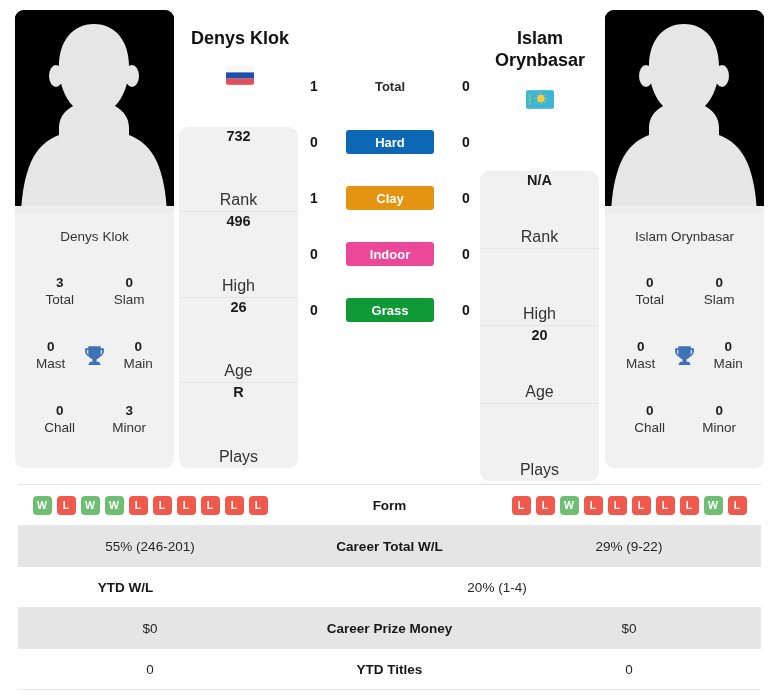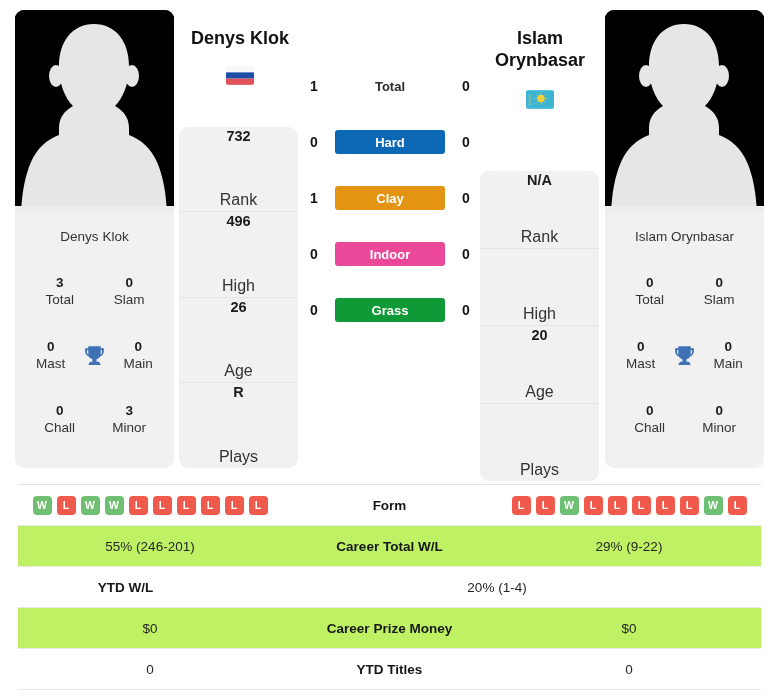--- a/index.html
+++ b/index.html
@@ -137,21 +137,21 @@
     display: flex;
     align-items: center;
     justify-content: center;
   }
   .h2h-total-label {
     font-size: 13px;
     font-weight: bold;
     color: #2b2b2b;
   }
   .surface-badge {
-    width: 110px;
+    width: 88px;
     height: 24px;
     border-radius: 3px;
     color: #ffffff;
     font-size: 13px;
     font-weight: bold;
     display: flex;
     align-items: center;
     justify-content: center;
   }
 
@@ -163,21 +163,21 @@
     width: 743px;
     border-top: 1px solid #e3e3e3;
   }
   .stats-row {
     display: flex;
     align-items: center;
     height: 41px;
     border-bottom: 1px solid #e8e8e8;
   }
   .stats-row.odd  { background: #ffffff; }
-  .stats-row.even { background: #bef264; }
+  .stats-row.even { background: #e5e5e5; }
   .cell-left, .cell-right {
     flex: 1;
     text-align: center;
     font-size: 13.5px;
     color: #262626;
   }
   .cell-mid {
     width: 215px;
     text-align: center;
     font-size: 13.5px;

